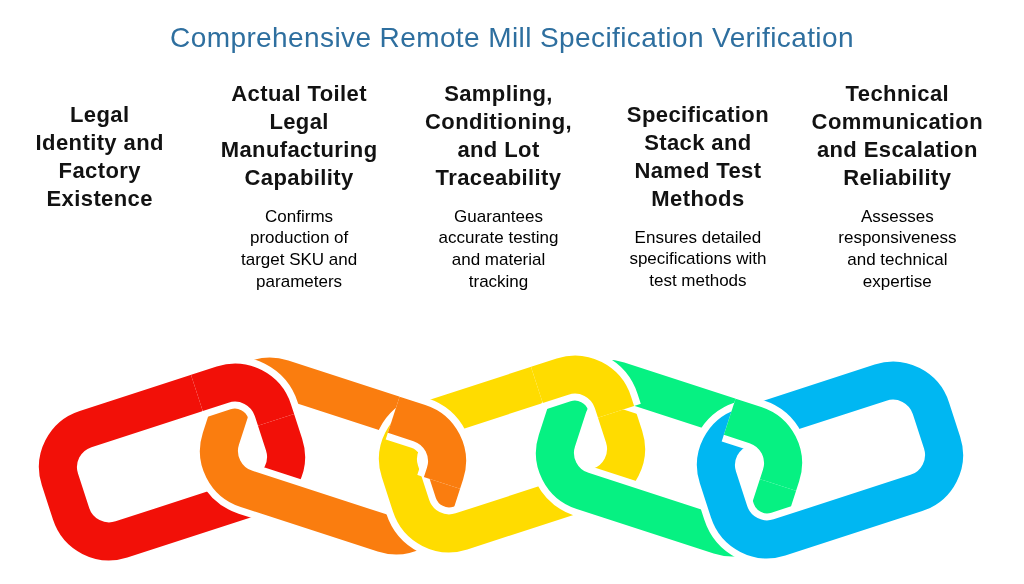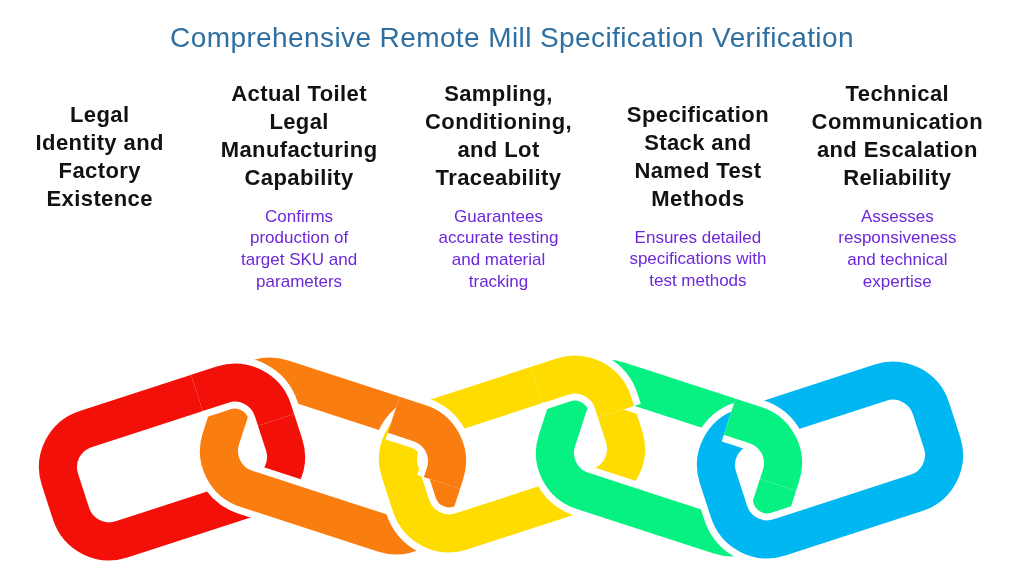--- a/index.html
+++ b/index.html
@@ -15,21 +15,21 @@
     display:flex;gap:12px;padding:26px 33px 0 6px;
   }
   .col{flex:1 1 0;text-align:center;}
   .col.offset{padding-top:21px;}
   .col-heading{
     margin:0;white-space:pre-line;
     font-size:22px;font-weight:800;line-height:1.28;letter-spacing:.4px;color:#121212;
   }
   .col-desc{
     margin:13px 0 0 0;white-space:pre-line;
-    font-size:17px;font-weight:400;line-height:1.28;color:#6d28d9;
+    font-size:17px;font-weight:400;line-height:1.28;color:#000000;
   }
   .chain{position:absolute;left:0;top:336px;width:1024px;height:248px;}
   .chain .casing{fill:none;stroke:#ffffff;stroke-width:52;}
   .chain .band{fill:none;stroke-width:38;}
 </style>
 </head>
 <body>
 
 <div class="stage">
 

